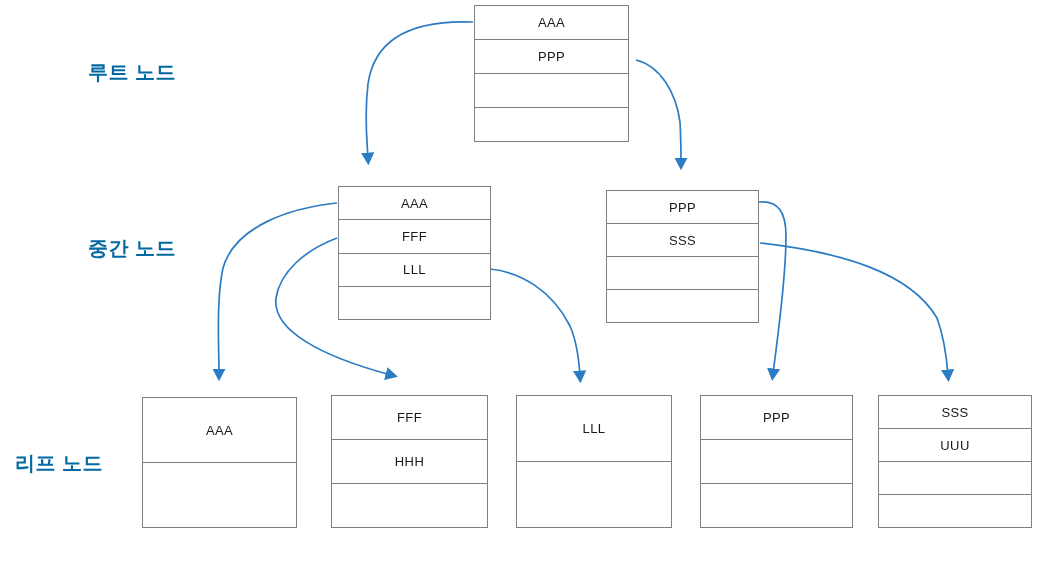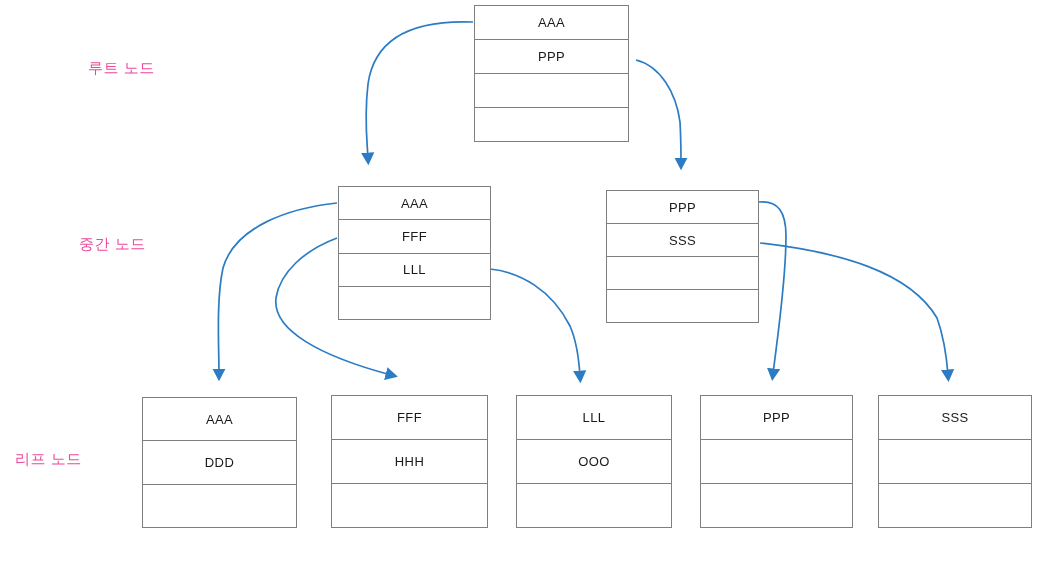--- a/index.html
+++ b/index.html
@@ -20,24 +20,25 @@
   #edges {
     position: absolute;
     left: 0;
     top: 0;
     width: 1043px;
     height: 565px;
     pointer-events: none;
   }
   .level-label {
     position: absolute;
-    font-size: 15px;
-    color: #ec4899;
+    font-size: 20px;
+    color: #0369a1;
     white-space: nowrap;
     letter-spacing: 0.5px;
+    font-weight: bold;
   }
   .node {
     position: absolute;
     box-sizing: border-box;
     border: 1px solid #7f7f7f;
     background: #ffffff;
     display: flex;
     flex-direction: column;
   }
   .cell {
@@ -76,21 +77,21 @@
     <path d="M337,238 C305,250 280,272 276,298 C272,330 320,356 391,375" fill="none" stroke="#2b7cc4" stroke-width="1.7" marker-end="url(#arrowhead)"></path>
 
     <path d="M490,269 C520,272 552,290 570,326 C577,342 579,360 580,376" fill="none" stroke="#2b7cc4" stroke-width="1.7" marker-end="url(#arrowhead)"></path>
 
     <path d="M759,202 C778,200 786,212 786,236 C786,282 777,340 773,374" fill="none" stroke="#2b7cc4" stroke-width="1.7" marker-end="url(#arrowhead)"></path>
 
     <path d="M760,243 C840,252 910,272 937,318 C945,340 947,362 948,375" fill="none" stroke="#2b7cc4" stroke-width="1.7" marker-end="url(#arrowhead)"></path>
   </svg>
 
   <div class="level-label" style="left:88px; top:59px;">루트 노드</div>
-  <div class="level-label" style="left:79px; top:235px;">중간 노드</div>
+  <div class="level-label" style="left:88px; top:235px;">중간 노드</div>
   <div class="level-label" style="left:15px; top:450px;text-align:right;">리프 노드</div>
 
   <div class="node" style="left:474px; top:5px; width:155px; height:137px;">
     <div class="cell">AAA</div>
     <div class="cell">PPP</div>
     <div class="cell"></div>
     <div class="cell"></div>
   </div>
 
   <div class="node" style="left:338px; top:186px; width:153px; height:134px;">
@@ -102,41 +103,40 @@
 
   <div class="node" style="left:606px; top:190px; width:153px; height:133px;">
     <div class="cell">PPP</div>
     <div class="cell">SSS</div>
     <div class="cell"></div>
     <div class="cell"></div>
   </div>
 
   <div class="node" style="left:142px; top:397px; width:155px; height:131px;">
     <div class="cell">AAA</div>
-    <div class="cell">DDD</div>
     <div class="cell"></div>
   </div>
 
   <div class="node" style="left:331px; top:395px; width:157px; height:133px;">
     <div class="cell">FFF</div>
     <div class="cell">HHH</div>
     <div class="cell"></div>
   </div>
 
   <div class="node" style="left:516px; top:395px; width:156px; height:133px;">
     <div class="cell">LLL</div>
-    <div class="cell">OOO</div>
     <div class="cell"></div>
   </div>
 
   <div class="node" style="left:700px; top:395px; width:153px; height:133px;">
     <div class="cell">PPP</div>
     <div class="cell"></div>
     <div class="cell"></div>
   </div>
 
   <div class="node" style="left:878px; top:395px; width:154px; height:133px;">
     <div class="cell">SSS</div>
+    <div class="cell">UUU</div>
     <div class="cell"></div>
     <div class="cell"></div>
   </div>
 
 </div>
 
 </body></html>

